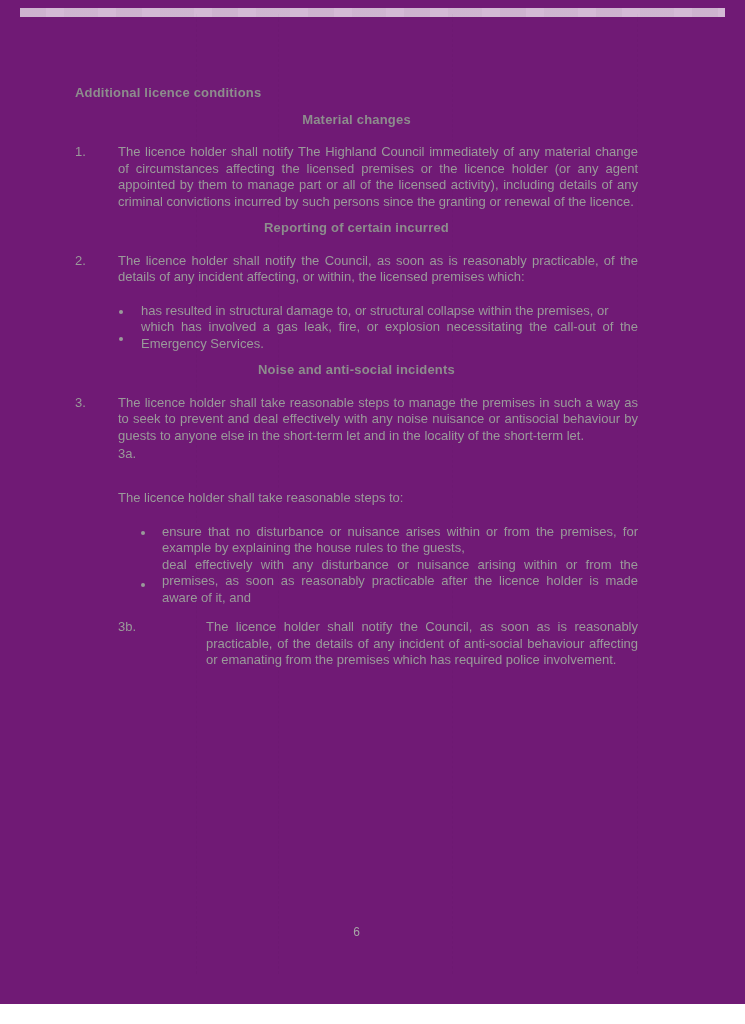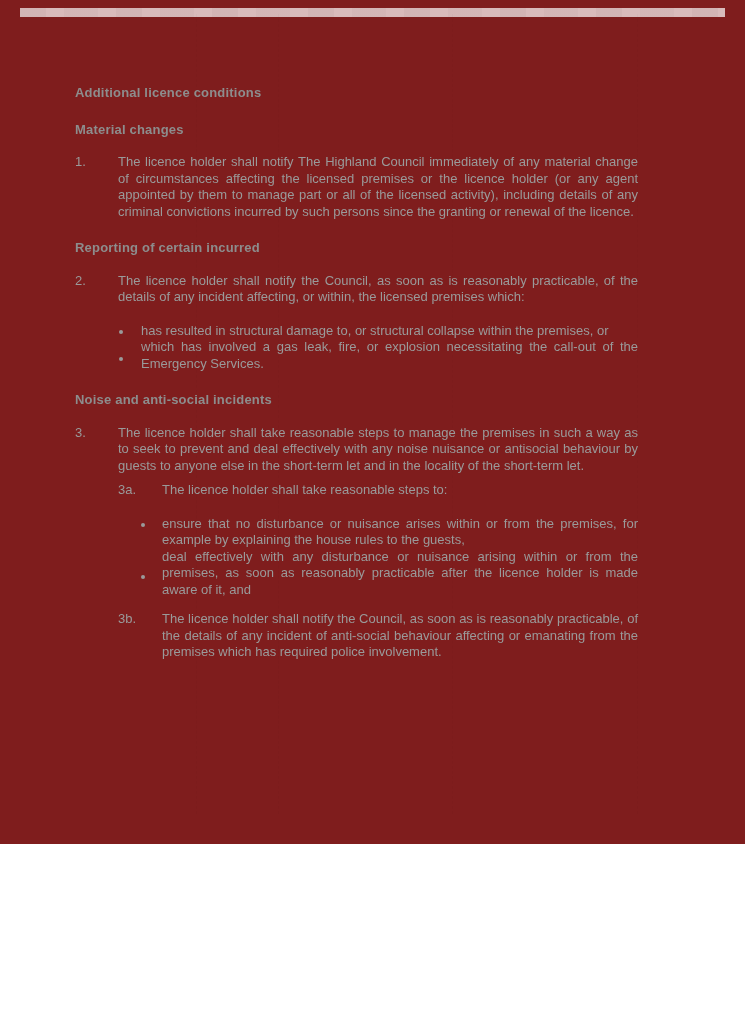--- a/index.html
+++ b/index.html
@@ -1,20 +1,20 @@
 <!DOCTYPE html>
 <html><head>
 <meta charset="utf-8">
 <style>
   html, body { margin:0; padding:0; background:#ffffff; }
   .page {
     position:relative;
     width:745px;
-    height:844px;
-    background:#7f1d1d;
+    height:1004px;
+    background:#701a75;
     overflow:hidden;
     font-family:"Liberation Sans","DejaVu Sans",sans-serif;
   }
 
   
   .artifact-strip {
     position:absolute;
     left:20px; right:20px; top:8px; height:9px;
     background:repeating-linear-gradient(90deg,
       #f6f6f6 0px, #f6f6f6 26px,
@@ -41,24 +41,24 @@
   }
 
   .heading {
     margin:0;
     font-size:13px;
     line-height:16.5px;
     font-weight:700;
     color:#8d8d8d;
     letter-spacing:.2px;
   }
-  .mt18 { margin-top:20px; }
-  .mt17 { margin-top:8px; }
+  .mt18 { margin-top:10px;text-align:center; }
+  .mt17 { margin-top:2px;flex-direction:column; }
   .mt16 { margin-top:16px; }
-  .mt13 { margin-top:13px; }
+  .mt13 { margin-top:13px;gap:44px; }
 
   .num-item { display:flex; margin:16px 0 0; }
   .num-col  { flex:0 0 43px; }
   .num-item p, .sub-item p { margin:0; flex:1; text-align:justify; }
 
   .sub-item { display:flex; margin-left:43px; }
   .subnum-col { flex:0 0 44px; }
 
   ul.bullets { list-style:none; margin:17px 0 0; padding:0; }
   ul.bullets li { display:flex; }

